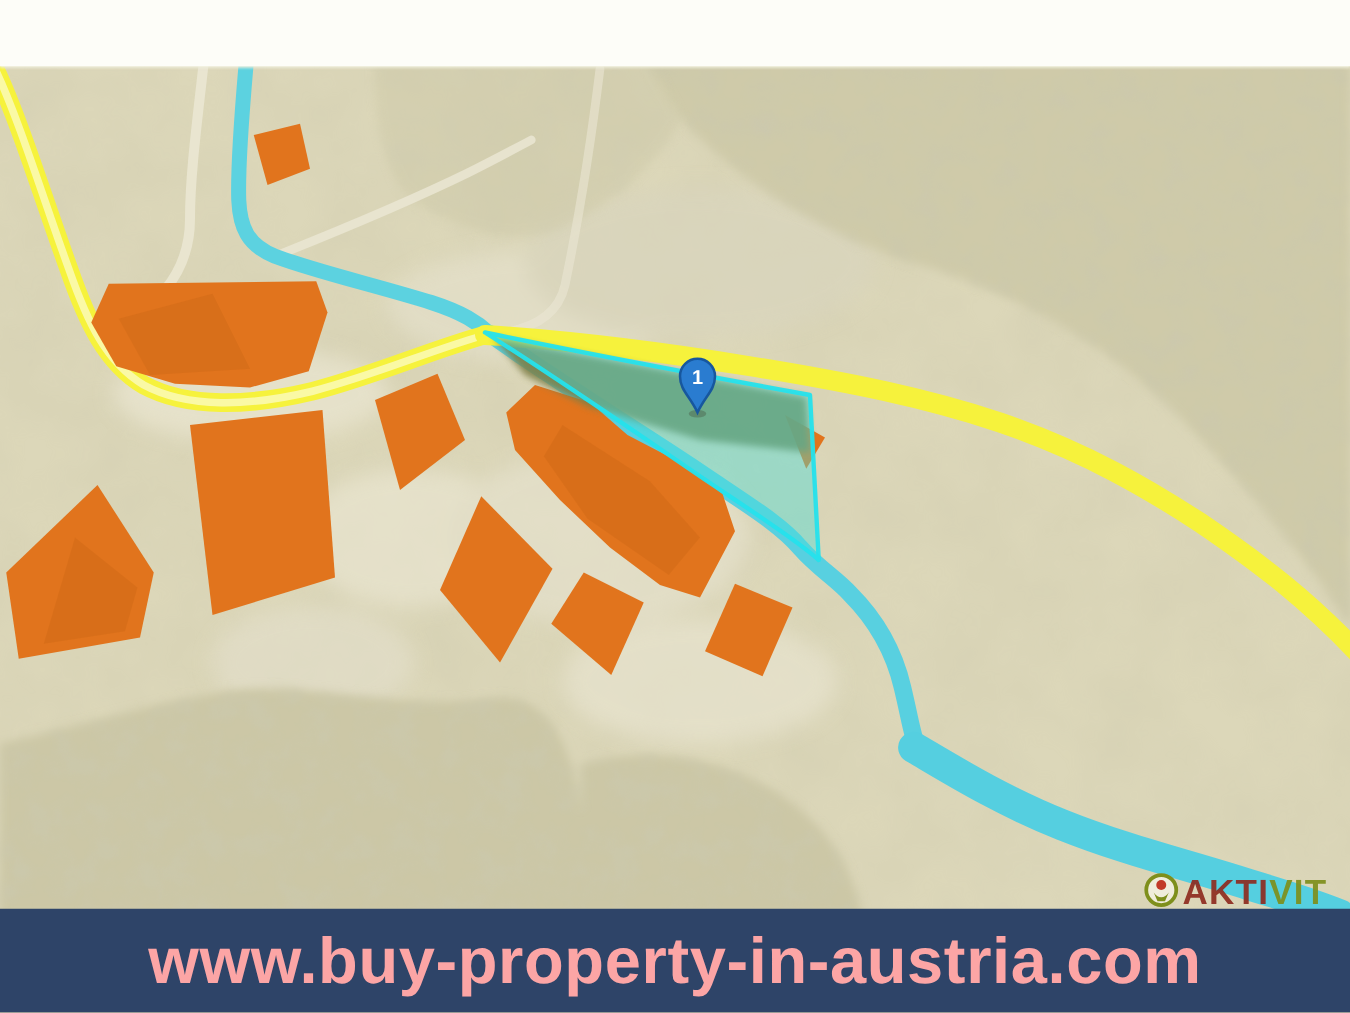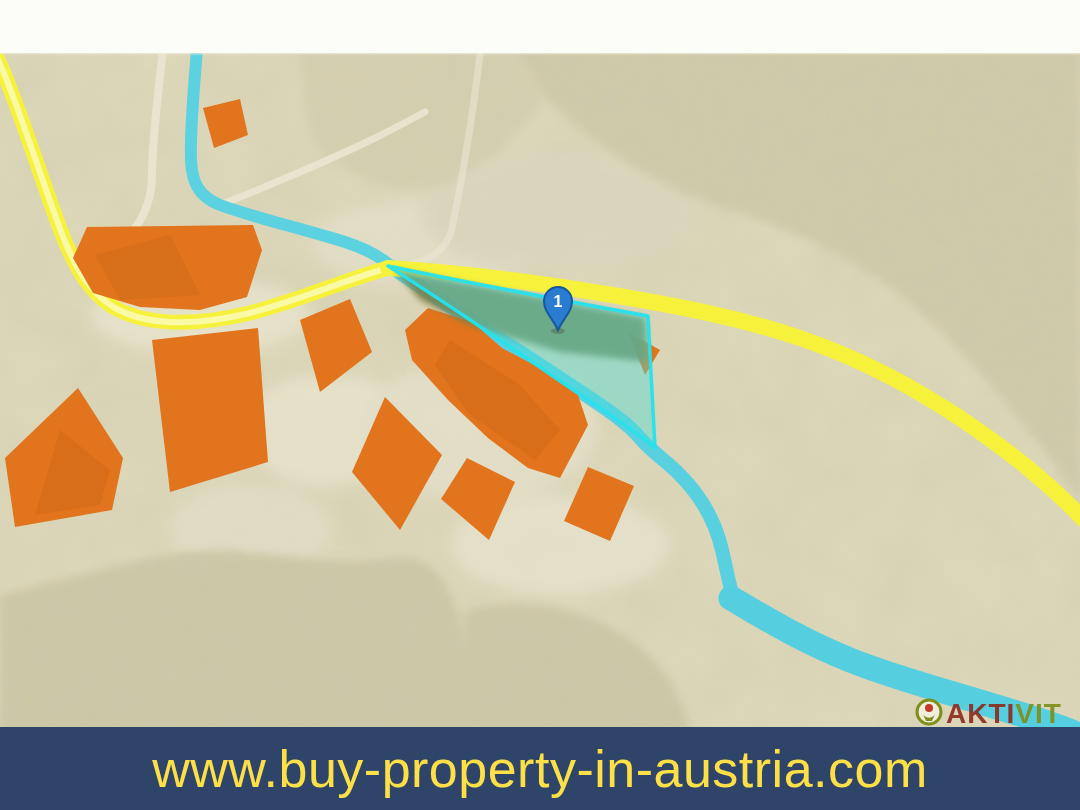--- a/index.html
+++ b/index.html
@@ -12,21 +12,21 @@
     position:absolute;left:0;top:0;width:1080px;height:53px;
     background:#fdfdf8;z-index:5;
     box-shadow:0 1px 2px rgba(240,238,220,.9);
   }
   #banner{
     position:absolute;left:0;top:727px;width:1080px;height:83px;
     background:#2e4468;z-index:6;
     display:flex;align-items:center;justify-content:center;
   }
   #banner .url{
-    color:#fde047;font-size:52px;font-weight:400;letter-spacing:.5px;
+    color:#fca5a5;font-size:52px;font-weight:700;letter-spacing:.5px;
     font-family:"Liberation Sans",sans-serif;white-space:nowrap;
   }
   .pin-label{
     font-family:"Liberation Sans",sans-serif;font-size:16px;font-weight:bold;
     fill:#ffffff;text-anchor:middle;
   }
   .logo-text{
     font-family:"Liberation Sans",sans-serif;font-size:28px;font-weight:bold;
     letter-spacing:1px;
   }

